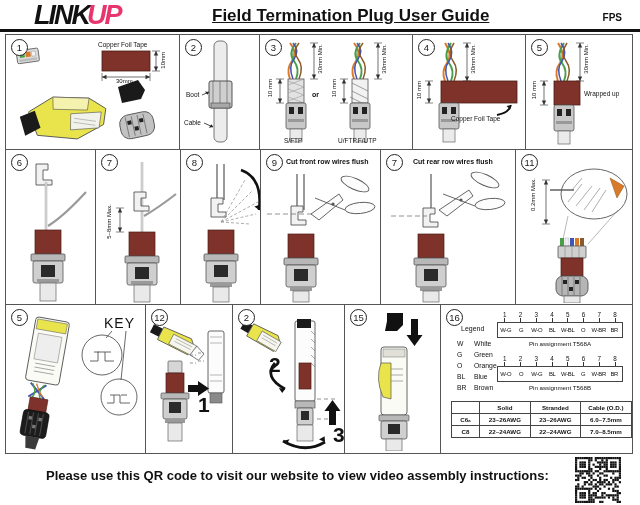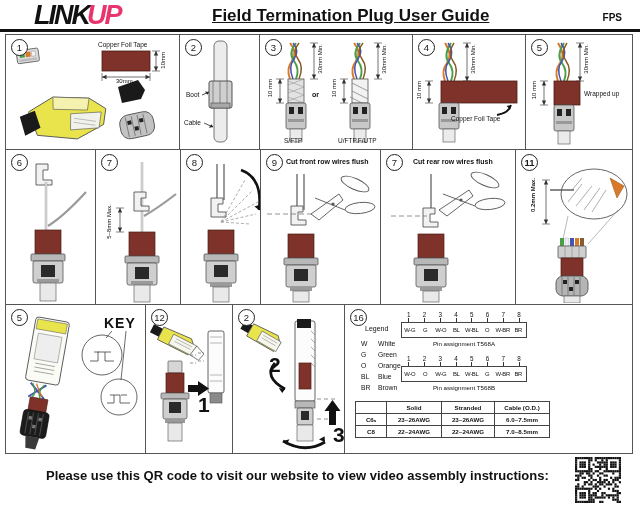--- a/index.html
+++ b/index.html
@@ -21,21 +21,21 @@
   .row2{height:155px;border-bottom:1.2px solid #555;}
   .row3{flex:1;}
   .cell{position:relative;border-right:1.2px solid #555;box-sizing:border-box;overflow:hidden;}
   .cell:last-child{border-right:none;}
   .stepnum{position:absolute;top:4px;left:5px;width:15px;height:15px;border:1.2px solid #222;
            border-radius:50%;font-size:9.5px;line-height:15px;text-align:center;z-index:4;background:#fff;}
   .lbl{position:absolute;font-size:6.5px;color:#111;white-space:nowrap;z-index:3;}
   .dim{position:absolute;font-size:6px;color:#111;white-space:nowrap;z-index:3;
        writing-mode:vertical-rl;transform:rotate(180deg);}
   .big{position:absolute;font-size:21px;font-weight:600;color:#111;z-index:3;}
-  .key{position:absolute;font-size:14px;font-weight:700;color:#111;z-index:3;letter-spacing:1px;}
+  .key{position:absolute;font-size:14px;font-weight:400;color:#111;z-index:3;letter-spacing:1px;}
   svg.draw{position:absolute;left:0;top:0;z-index:1;}
   
   .legend-title{position:absolute;left:20px;top:20px;font-size:7px;color:#111;}
   .legend{position:absolute;left:16px;top:33px;font-size:6.8px;line-height:11px;color:#111;}
   .legend .ab{display:inline-block;width:17px;}
   .pinblock{position:absolute;left:56px;width:126px;}
   .pb-a{top:6px;} .pb-b{top:50px;}
   .pinrow{display:flex;}
   .pinrow span{width:15.75px;text-align:center;font-size:6.3px;color:#111;}
   .tickrow{display:flex;height:4px;}
@@ -326,21 +326,21 @@
           <rect x="37" y="84" width="26" height="24" fill="#7e322a" stroke="#4a1d16" stroke-width="0.7"></rect>
           <rect x="33" y="108" width="34" height="7" rx="1" fill="#b8b8b8" stroke="#555" stroke-width="0.8"></rect>
           <rect x="35" y="115" width="30" height="22" rx="2" fill="#cfcfcf" stroke="#555" stroke-width="0.8"></rect>
           <rect x="43" y="119" width="14" height="12" fill="#2a2a2a"></rect>
           <rect x="39" y="137" width="22" height="4" fill="#9a9a9a"></rect>
           <rect x="42" y="141" width="16" height="11" fill="#e9e9e9" stroke="#666" stroke-width="0.7"></rect>
         </svg>
         <span class="lbl" style="left:32px;top:8px;font-size:7px;font-weight:bold;">Cut rear row wires flush</span>
       </div>
 
-      <div class="cell" style="flex:1;font-weight:bold;">
+      <div class="cell" style="flex:1;">
         <span class="stepnum">11</span>
         <svg class="draw" width="118" height="153">
           <ellipse cx="78" cy="44" rx="33" ry="25" fill="#fff" stroke="#555" stroke-width="0.9"></ellipse>
           <path d="M52 52 l14 -18 M60 56 l16 -20 M68 60 l16 -22 M76 62 l14 -22 M56 40 l10 -12" stroke="#999" stroke-width="0.8"></path>
           <path d="M94 28 l14 8 -7 12 z" fill="#d97a2a" stroke="#9a5a1a" stroke-width="0.6"></path>
           <path d="M34 40 h24" stroke="#555" stroke-width="1.4"></path>
           <path d="M52 66 L46 94 M102 60 L72 94" stroke="#888" stroke-width="0.6"></path>
           <path d="M30 30 v44" stroke="#333" stroke-width="0.7"></path>
           <path d="M30 30 l-2.2 4.5 h4.4 z" fill="#333"></path>
             <path d="M30 74 l-2.2 -4.5 h4.4 z" fill="#333"></path>
@@ -446,20 +446,35 @@
           <path d="M96 120 v-14 h-4.5 l8 -11 8 11 h-4.5 v14 z" fill="#111"></path>
           <path d="M50 136 q22 13 42 1" stroke="#111" stroke-width="2.8" fill="none"></path>
           <path d="M50 136 l6.5 -1.8 -3 5.4 z" fill="#111"></path>
           <path d="M92 137 l-6 -2.6 5.6 -3.2 z" fill="#111"></path>
           <rect x="64" y="120" width="16" height="16" fill="#e9e9e9" stroke="#666" stroke-width="0.7"></rect>
         </svg>
         <span class="big" style="left:36px;top:48px;">2</span>
         <span class="big" style="left:100px;top:118px;">3</span>
       </div>
 
+      <div class="cell" style="width:96px;">
+        <span class="stepnum">15</span>
+        <svg class="draw" width="96" height="146">
+          <path d="M42 8 h16 v12 l-6 6 h-12 l2 -10 z" fill="#111"></path>
+          <path d="M70 14 v16 h-4.5 l8 11 8 -11 H77 V14 z" fill="#111" transform="translate(-4,0)"></path>
+          <rect x="36" y="42" width="26" height="68" rx="3" fill="#fbfbf6" stroke="#555" stroke-width="0.9"></rect>
+          <rect x="38" y="44" width="22" height="8" fill="#e0e0d8" stroke="#777" stroke-width="0.5"></rect>
+          <path d="M36 58 q-6 16 2 34 l8 2 v-36 z" fill="#e9e44c" stroke="#555" stroke-width="0.7"></path>
+          <path d="M46 64 h12 M46 70 h12 M46 76 h12" stroke="#888" stroke-width="0.7"></path>
+          <rect x="34" y="110" width="30" height="6" rx="1" fill="#b8b8b8" stroke="#555" stroke-width="0.7"></rect>
+          <rect x="36" y="116" width="26" height="18" rx="2" fill="#cfcfcf" stroke="#555" stroke-width="0.8"></rect>
+          <rect x="43" y="119" width="12" height="10" fill="#2a2a2a"></rect>
+          <rect x="41" y="134" width="16" height="12" fill="#e9e9e9" stroke="#666" stroke-width="0.7"></rect>
+        </svg>
+      </div>
 
       <div class="cell" style="flex:1;">
         <span class="stepnum">16</span>
         <span class="legend-title">Legend</span>
         <div class="legend">
           <div><span class="ab">W</span><span>White</span></div>
           <div><span class="ab">G</span><span>Green</span></div>
           <div><span class="ab">O</span><span>Orange</span></div>
           <div><span class="ab">BL</span><span>Blue</span></div>
           <div><span class="ab">BR</span><span>Brown</span></div>

